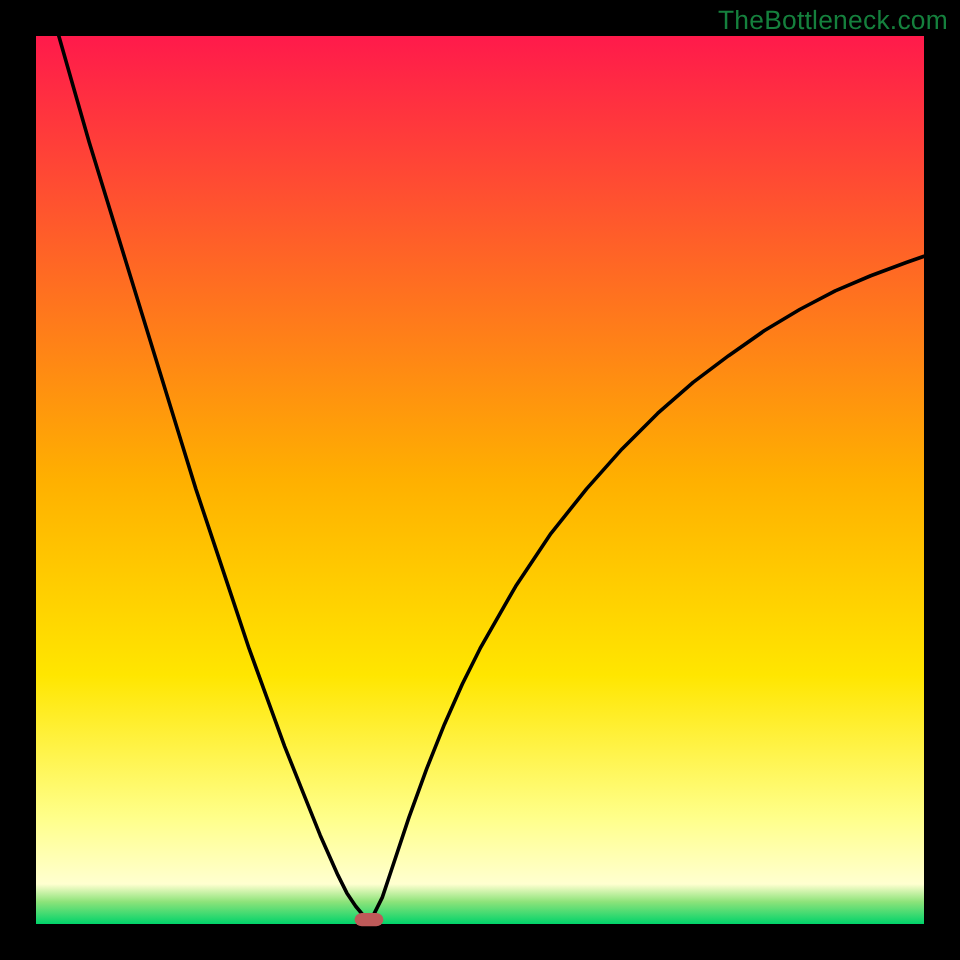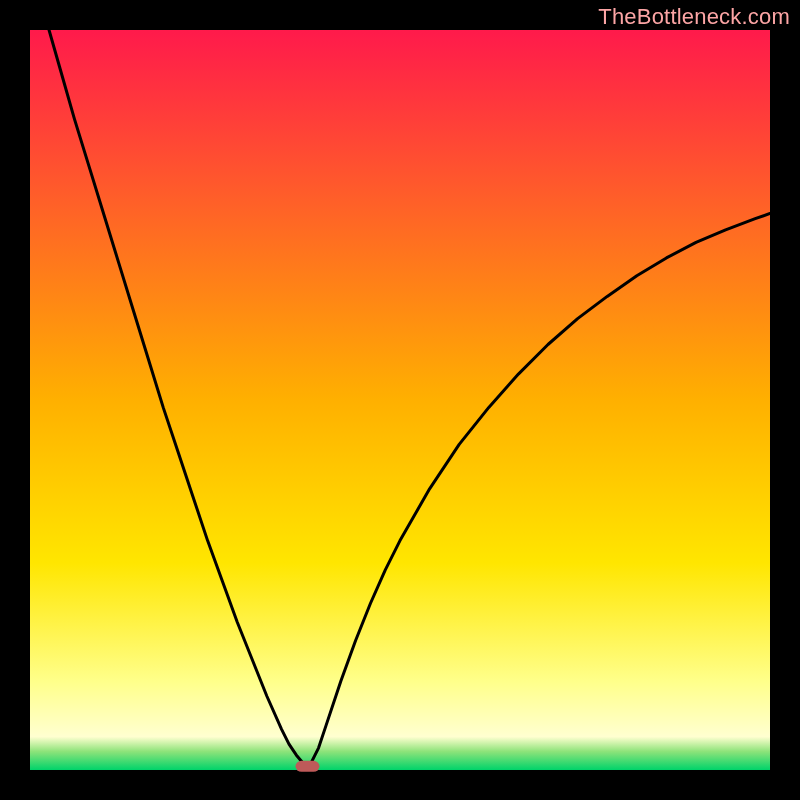--- a/index.html
+++ b/index.html
@@ -13,21 +13,21 @@
   }
   .stage {
     position: relative;
     width: 800px;
     height: 800px;
   }
   .watermark {
     position: absolute;
     top: 4px;
     right: 10px;
-    color: #fca5a5;
+    color: #15803d;
     font-size: 22px;
     font-weight: 400;
     letter-spacing: 0.2px;
     z-index: 10;
   }
   svg {
     position: absolute;
     left: 0;
     top: 0;
   }

